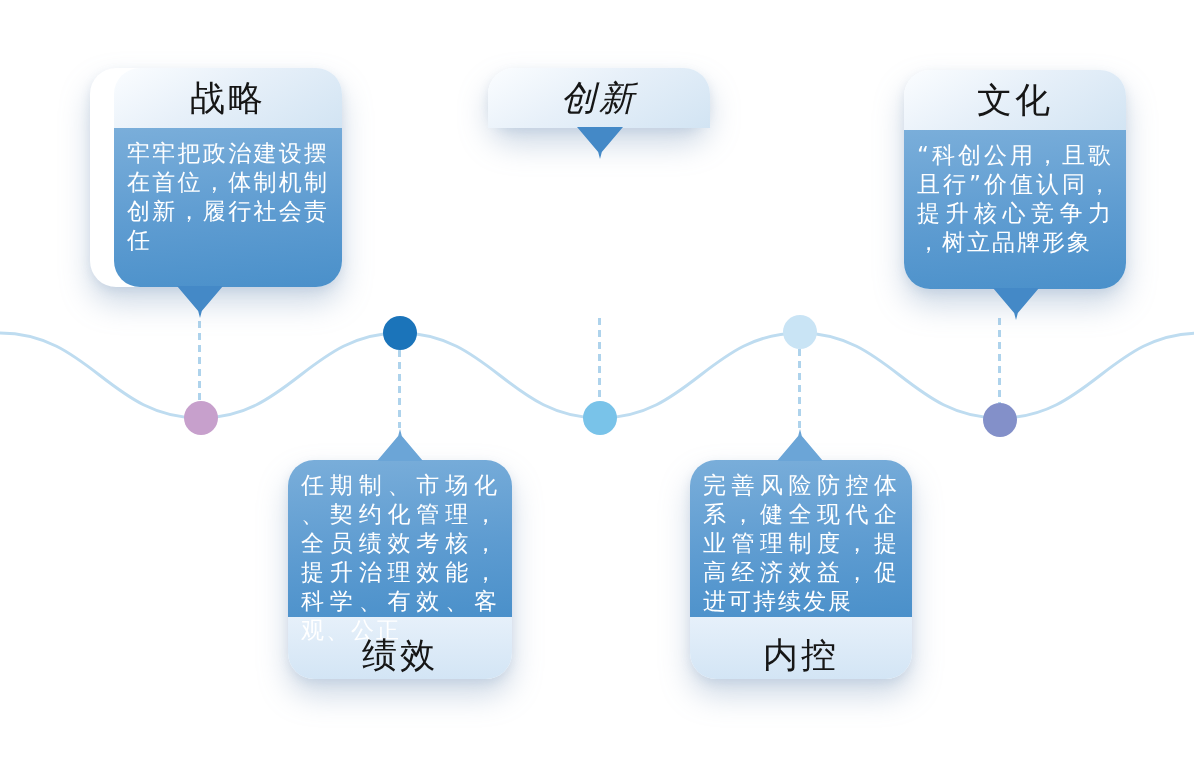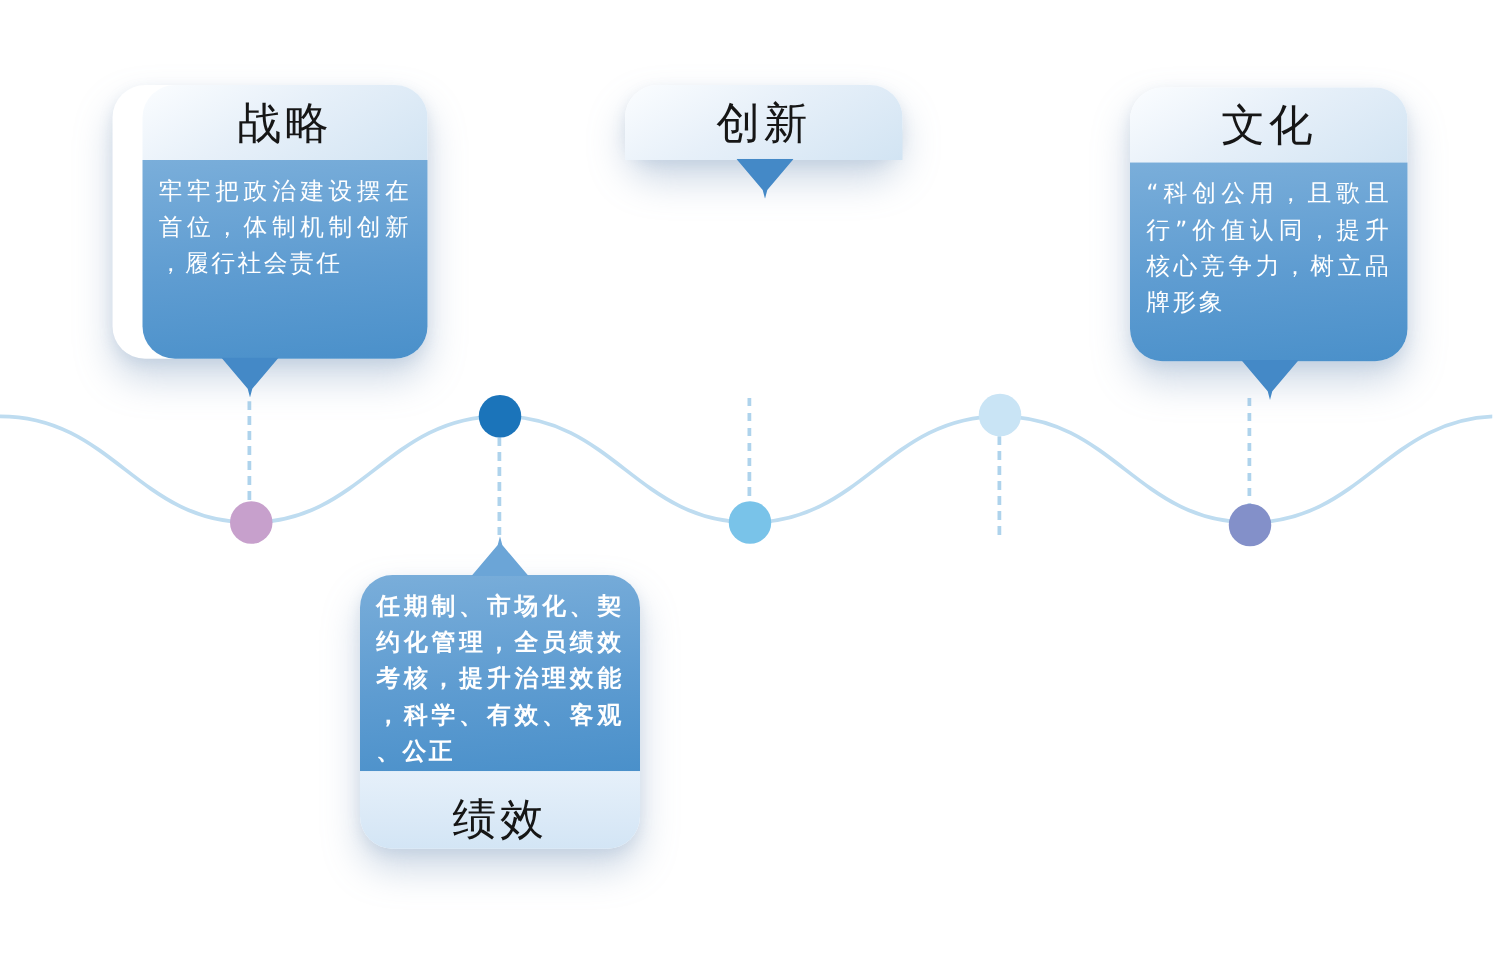--- a/index.html
+++ b/index.html
@@ -62,36 +62,35 @@
   }
   .bubble-title {
     font-size: 35px;
     font-weight: 500;
     color: #161616;
     letter-spacing: 3px;
   }
   .bubble-body {
     background: linear-gradient(175deg, #7aaeda 0%, #5e9cd1 55%, #4a90ca 100%);
     color: #ffffff;
-    font-size: 19px;
+    font-size: 23px;
     line-height: 29px;
     letter-spacing: 2px;
     padding: 11px 13px;
     box-sizing: border-box;
     text-align: justify;
     line-break: anywhere;
   }
   .bubble.top .bubble-body {
     height: 159px;
     border-radius: 0 0 26px 26px;
   }
   .bubble.bottom .bubble-body {
     height: 157px;
     border-radius: 26px 26px 0 0;
-    font-weight: bold;
   }
   .tail {
     position: absolute;
     width: 46px;
     height: 32px;
   }
   .tail.down {
     bottom: -31px;
     background: #4489c7;
     clip-path: polygon(0 0, 100% 0, 54% 78%, 50% 100%, 46% 78%);
@@ -132,21 +131,21 @@
   <div class="bubble top" style="left:90px; top:68px; width:228px;padding-left:24px;">
     <div class="bubble-header">
       <span class="bubble-title">战略</span>
     </div>
     <div class="bubble-body">
       <span>牢牢把政治建设摆在首位，体制机制创新，履行社会责任</span>
     </div>
     <div class="tail down" style="left:87px;"></div>
   </div>
 
-  <div class="bubble top" style="left:500px; top:68px; width:222px;">
+  <div class="bubble top" style="left:488px; top:68px; width:222px;font-style:italic;">
     <div class="bubble-header">
       <span class="bubble-title">创新</span>
     </div>
     <div class="tail down" style="left:89px;"></div>
   </div>
 
   <div class="bubble top" style="left:888px; top:70px; width:222px;margin-left:16px;">
     <div class="bubble-header">
       <span class="bubble-title">文化</span>
     </div>
@@ -159,14 +158,23 @@
   <div class="bubble bottom" style="left:288px; top:460px; width:224px;">
     <div class="tail up" style="left:89px;"></div>
     <div class="bubble-body">
       <span>任期制、市场化、契约化管理，全员绩效考核，提升治理效能，科学、有效、客观、公正</span>
     </div>
     <div class="bubble-footer">
       <span class="bubble-title">绩效</span>
     </div>
   </div>
 
+  <div class="bubble bottom" style="left:690px; top:460px; width:222px;">
+    <div class="tail up" style="left:87px;"></div>
+    <div class="bubble-body">
+      <span>完善风险防控体系，健全现代企业管理制度，提高经济效益，促进可持续发展</span>
+    </div>
+    <div class="bubble-footer">
+      <span class="bubble-title">内控</span>
+    </div>
+  </div>
 
 </div>
 
 </body></html>

